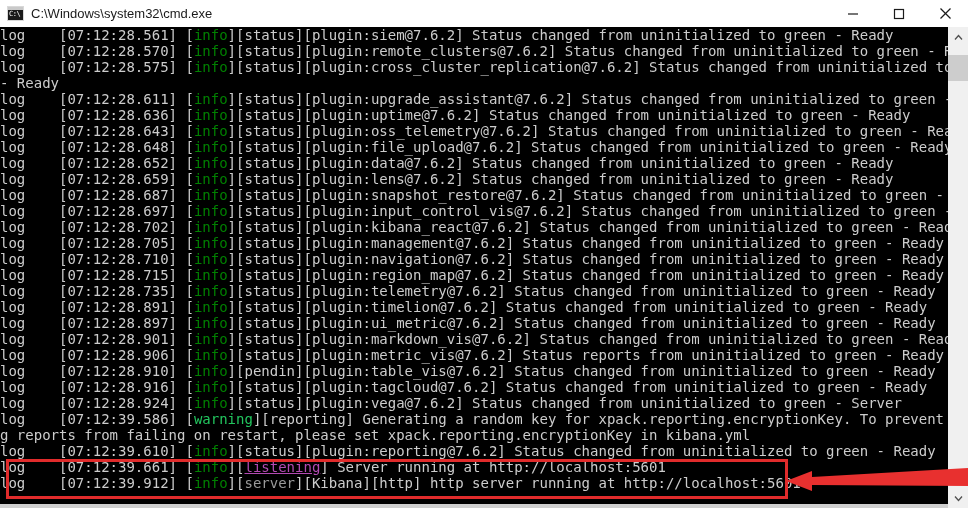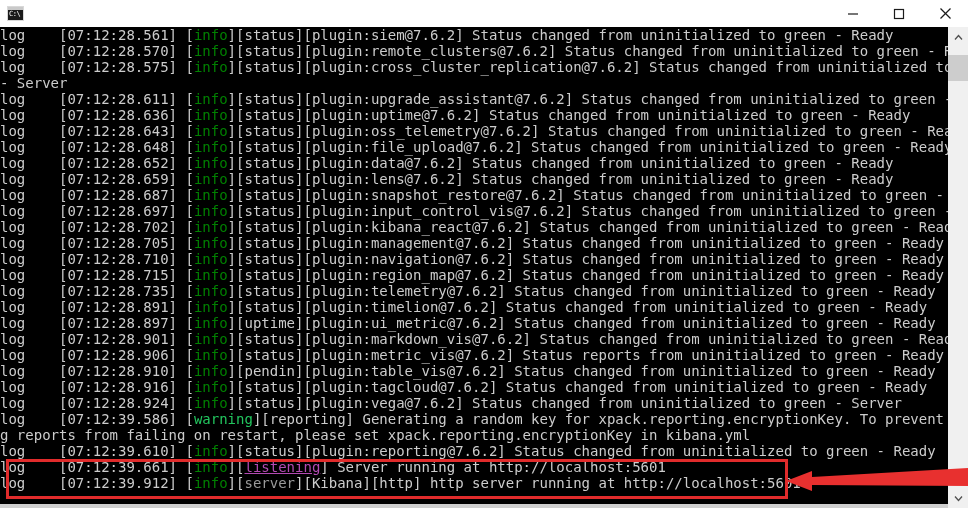--- a/index.html
+++ b/index.html
@@ -194,20 +194,21 @@
 </head>
 <body>
 
 <div class="window">
 
   <div class="titlebar">
     <div class="titlebar-left">
       <div class="cmd-icon">
         <span class="glyph">C:\</span>
       </div>
+      <span class="title-text">C:\Windows\system32\cmd.exe</span>
     </div>
     <div class="win-buttons">
       <div class="win-btn">
         <svg width="12" height="12" viewBox="0 0 12 12">
           <line x1="1" y1="6" x2="11" y2="6" stroke="#1b1b1b" stroke-width="1.2"></line>
         </svg>
       </div>
       <div class="win-btn">
         <svg width="12" height="12" viewBox="0 0 12 12">
           <rect x="1.5" y="1.5" width="9" height="9" fill="none" stroke="#1b1b1b" stroke-width="1.2"></rect>
@@ -220,36 +221,36 @@
         </svg>
       </div>
     </div>
   </div>
 
   <div class="console">
     <div class="lines" id="console-lines">
         <div class="line"><span class="c-default">log    [07:12:28.561] [</span><span class="c-info">info</span><span class="c-default">][status][plugin:siem@7.6.2] Status changed from uninitialized to green - Ready</span></div>
         <div class="line"><span class="c-default">log    [07:12:28.570] [</span><span class="c-info">info</span><span class="c-default">][status][plugin:remote_clusters@7.6.2] Status changed from uninitialized to green - Ready</span></div>
         <div class="line"><span class="c-default">log    [07:12:28.575] [</span><span class="c-info">info</span><span class="c-default">][status][plugin:cross_cluster_replication@7.6.2] Status changed from uninitialized to green</span></div>
-        <div class="line"><span class="c-default">- Server</span></div>
+        <div class="line"><span class="c-default">- Ready</span></div>
         <div class="line"><span class="c-default">log    [07:12:28.611] [</span><span class="c-info">info</span><span class="c-default">][status][plugin:upgrade_assistant@7.6.2] Status changed from uninitialized to green - Ready</span></div>
         <div class="line"><span class="c-default">log    [07:12:28.636] [</span><span class="c-info">info</span><span class="c-default">][status][plugin:uptime@7.6.2] Status changed from uninitialized to green - Ready</span></div>
         <div class="line"><span class="c-default">log    [07:12:28.643] [</span><span class="c-info">info</span><span class="c-default">][status][plugin:oss_telemetry@7.6.2] Status changed from uninitialized to green - Ready</span></div>
         <div class="line"><span class="c-default">log    [07:12:28.648] [</span><span class="c-info">info</span><span class="c-default">][status][plugin:file_upload@7.6.2] Status changed from uninitialized to green - Ready</span></div>
         <div class="line"><span class="c-default">log    [07:12:28.652] [</span><span class="c-info">info</span><span class="c-default">][status][plugin:data@7.6.2] Status changed from uninitialized to green - Ready</span></div>
         <div class="line"><span class="c-default">log    [07:12:28.659] [</span><span class="c-info">info</span><span class="c-default">][status][plugin:lens@7.6.2] Status changed from uninitialized to green - Ready</span></div>
         <div class="line"><span class="c-default">log    [07:12:28.687] [</span><span class="c-info">info</span><span class="c-default">][status][plugin:snapshot_restore@7.6.2] Status changed from uninitialized to green - Ready</span></div>
         <div class="line"><span class="c-default">log    [07:12:28.697] [</span><span class="c-info">info</span><span class="c-default">][status][plugin:input_control_vis@7.6.2] Status changed from uninitialized to green - Ready</span></div>
         <div class="line"><span class="c-default">log    [07:12:28.702] [</span><span class="c-info">info</span><span class="c-default">][status][plugin:kibana_react@7.6.2] Status changed from uninitialized to green - Ready</span></div>
         <div class="line"><span class="c-default">log    [07:12:28.705] [</span><span class="c-info">info</span><span class="c-default">][status][plugin:management@7.6.2] Status changed from uninitialized to green - Ready</span></div>
         <div class="line"><span class="c-default">log    [07:12:28.710] [</span><span class="c-info">info</span><span class="c-default">][status][plugin:navigation@7.6.2] Status changed from uninitialized to green - Ready</span></div>
         <div class="line"><span class="c-default">log    [07:12:28.715] [</span><span class="c-info">info</span><span class="c-default">][status][plugin:region_map@7.6.2] Status changed from uninitialized to green - Ready</span></div>
         <div class="line"><span class="c-default">log    [07:12:28.735] [</span><span class="c-info">info</span><span class="c-default">][status][plugin:telemetry@7.6.2] Status changed from uninitialized to green - Ready</span></div>
         <div class="line"><span class="c-default">log    [07:12:28.891] [</span><span class="c-info">info</span><span class="c-default">][status][plugin:timelion@7.6.2] Status changed from uninitialized to green - Ready</span></div>
-        <div class="line"><span class="c-default">log    [07:12:28.897] [</span><span class="c-info">info</span><span class="c-default">][uptime][plugin:ui_metric@7.6.2] Status changed from uninitialized to green - Ready</span></div>
+        <div class="line"><span class="c-default">log    [07:12:28.897] [</span><span class="c-info">info</span><span class="c-default">][status][plugin:ui_metric@7.6.2] Status changed from uninitialized to green - Ready</span></div>
         <div class="line"><span class="c-default">log    [07:12:28.901] [</span><span class="c-info">info</span><span class="c-default">][status][plugin:markdown_vis@7.6.2] Status changed from uninitialized to green - Ready</span></div>
         <div class="line"><span class="c-default">log    [07:12:28.906] [</span><span class="c-info">info</span><span class="c-default">][status][plugin:metric_vis@7.6.2] Status reports from uninitialized to green - Ready</span></div>
         <div class="line"><span class="c-default">log    [07:12:28.910] [</span><span class="c-info">info</span><span class="c-default">][pendin][plugin:table_vis@7.6.2] Status changed from uninitialized to green - Ready</span></div>
         <div class="line"><span class="c-default">log    [07:12:28.916] [</span><span class="c-info">info</span><span class="c-default">][status][plugin:tagcloud@7.6.2] Status changed from uninitialized to green - Ready</span></div>
         <div class="line"><span class="c-default">log    [07:12:28.924] [</span><span class="c-info">info</span><span class="c-default">][status][plugin:vega@7.6.2] Status changed from uninitialized to green - Server</span></div>
         <div class="line"><span class="c-default">log    [07:12:39.586] [</span><span class="c-warning">warning</span><span class="c-default">][reporting] Generating a random key for xpack.reporting.encryptionKey. To prevent pendin</span></div>
         <div class="line"><span class="c-default">g reports from failing on restart, please set xpack.reporting.encryptionKey in kibana.yml</span></div>
         <div class="line"><span class="c-default">log    [07:12:39.610] [</span><span class="c-info">info</span><span class="c-default">][status][plugin:reporting@7.6.2] Status changed from uninitialized to green - Ready</span></div>
         <div class="line"><span class="c-default">log    [07:12:39.661] [</span><span class="c-info">info</span><span class="c-default">][</span><span class="c-listening">listening</span><span class="c-default">] Server running at http://localhost:5601</span></div>
         <div class="line"><span class="c-default">log    [07:12:39.912] [</span><span class="c-info">info</span><span class="c-default">][</span><span class="c-server">server</span><span class="c-default">][Kibana][http] http server running at http://localhost:5601</span></div>

